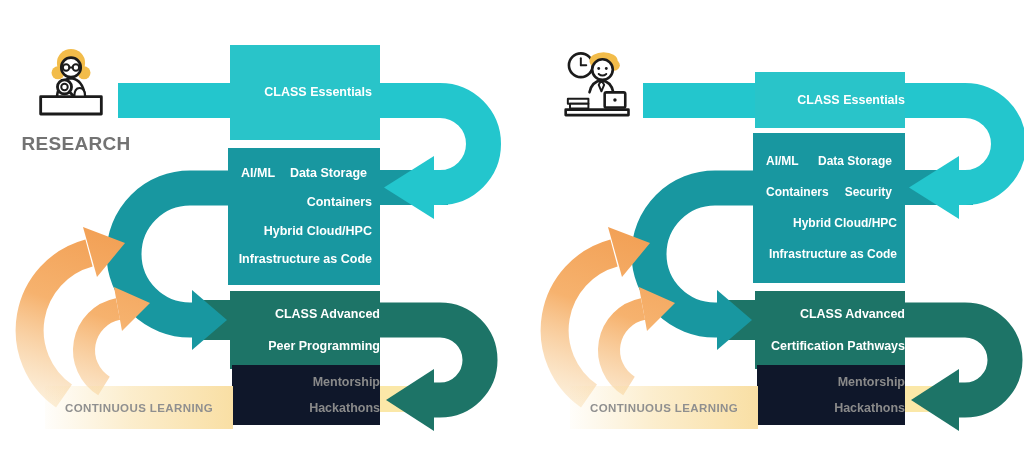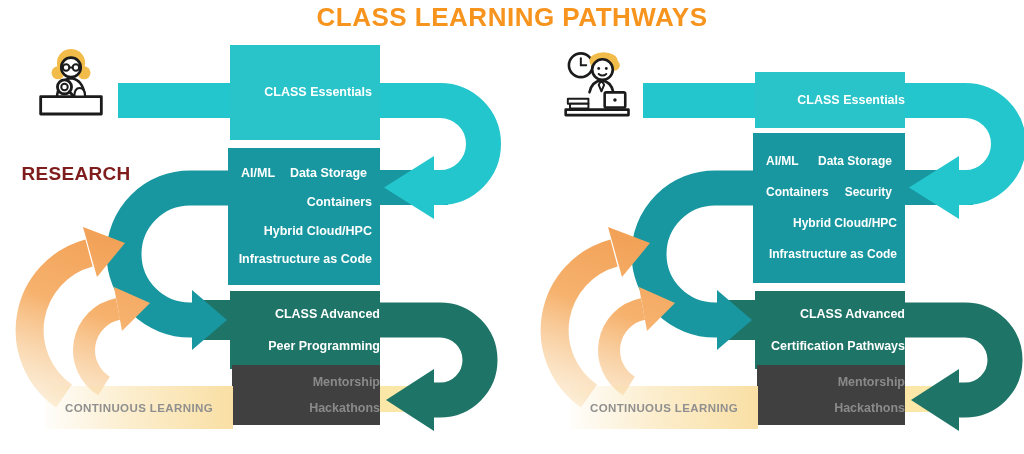--- a/index.html
+++ b/index.html
@@ -6,44 +6,43 @@
   .canvas{position:relative;width:1024px;height:454px;background:#ffffff;overflow:hidden;
           font-family:"Liberation Sans",sans-serif;}
   .title{position:absolute;top:2px;left:0;width:100%;text-align:center;
          font-size:26px;font-weight:bold;color:#F7941E;letter-spacing:.5px;}
   .pathway{position:absolute;top:40px;width:505px;height:414px;}
   .p-research{left:10px;}
   .p-campus{left:535px;}
   .arrows-svg{position:absolute;top:0;left:0;z-index:1;}
   .person-icon{position:absolute;left:22px;top:6px;width:78px;height:84px;z-index:2;}
   .person-label{position:absolute;left:0;top:93px;width:132px;text-align:center;
-                font-size:19px;font-weight:bold;color:#7f1d1d;letter-spacing:.3px;z-index:2;margin-top:30px;}
+                font-size:19px;font-weight:bold;color:#737373;letter-spacing:.3px;z-index:2;}
   .box{position:absolute;left:220px;width:150px;z-index:2;display:flex;flex-direction:column;
        justify-content:space-evenly;align-items:flex-end;text-align:center;color:#ffffff;
        font-weight:bold;font-size:12.5px;line-height:1.3;box-sizing:border-box;}
   .box-essentials-tall{top:5px;height:95px;background:#29C4C9;padding:6px 8px;}
   .box-essentials-short{top:32px;height:56px;background:#29C4C9;}
   .box-core{left:218px;width:152px;background:#1897A0;padding:5px 8px;}
   .box-core.tall4{top:108px;height:137px;}
   .box-core.tall5{top:93px;height:150px;font-size:12px;}
   .box-advanced{top:251px;height:78px;background:#1D7467;}
-  .box-community{left:222px;width:148px;top:325px;height:60px;background:#404040;color:#8A8A8A;}
+  .box-community{left:222px;width:148px;top:325px;height:60px;background:#0f172a;color:#8A8A8A;}
   .b1-sub{max-width:114px;}
   .row2{display:flex;justify-content:space-between;width:100%;padding:0 5px;box-sizing:border-box;}
   .cl-band{position:absolute;left:35px;top:346px;width:188px;height:43px;z-index:2;
            background:linear-gradient(90deg,rgba(249,223,164,0.05),rgba(249,223,164,0.55) 45%,#F9DFA4);
            display:flex;align-items:center;justify-content:center;
            font-size:11.5px;font-weight:bold;color:#8F8F8F;letter-spacing:.4px;}
 </style>
 </head>
 <body>
 
 <div class="canvas">
 
-  <div class="title">CLASS LEARNING PATHWAYS</div>
 
   <div class="pathway p-research">
 
     <svg class="arrows-svg" width="505" height="414" viewBox="0 0 505 414">
       <defs>
         <linearGradient id="og1" gradientUnits="userSpaceOnUse" x1="50" y1="370" x2="110" y2="195">
           <stop offset="0" stop-color="#FAE3BE" stop-opacity="0.55"></stop>
           <stop offset="0.55" stop-color="#F6B26E"></stop>
           <stop offset="1" stop-color="#F2A055"></stop>
         </linearGradient>

